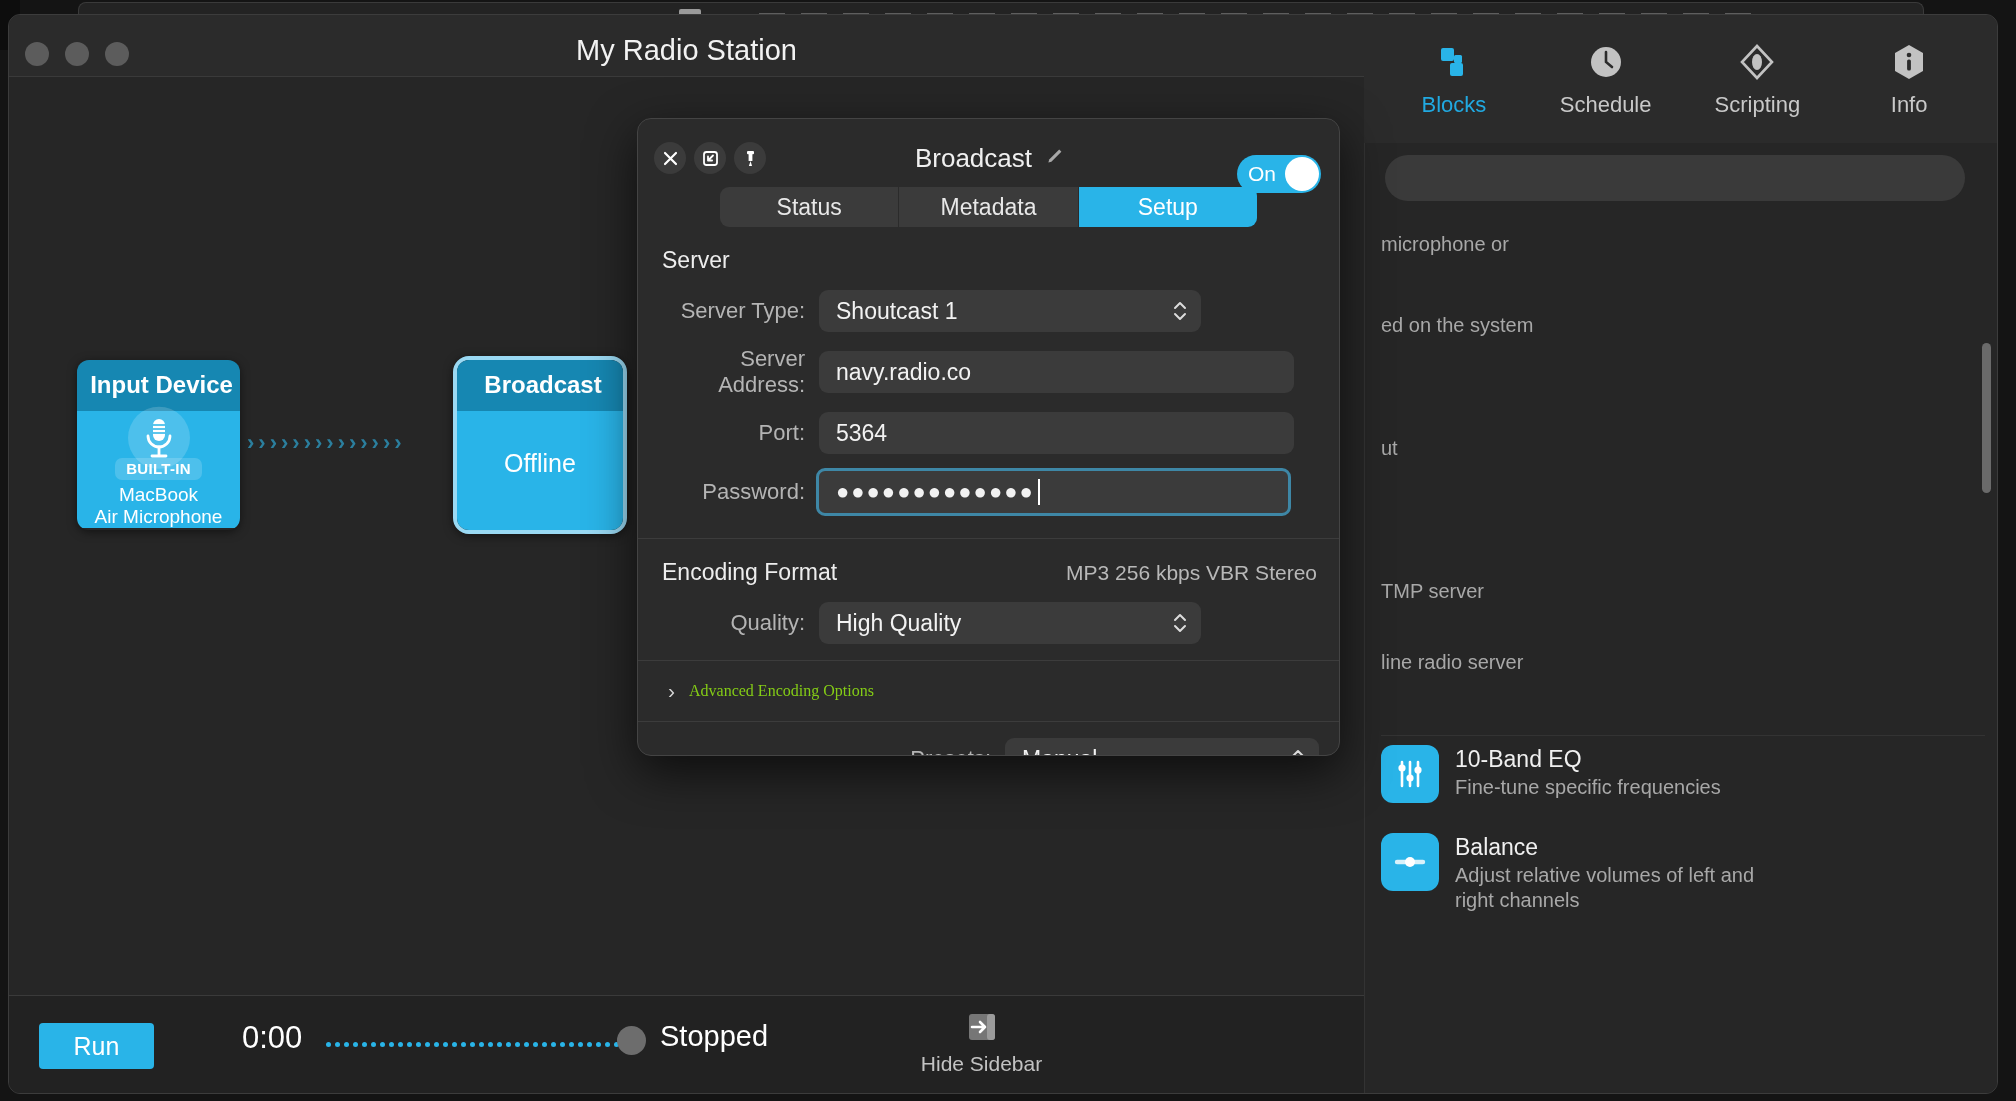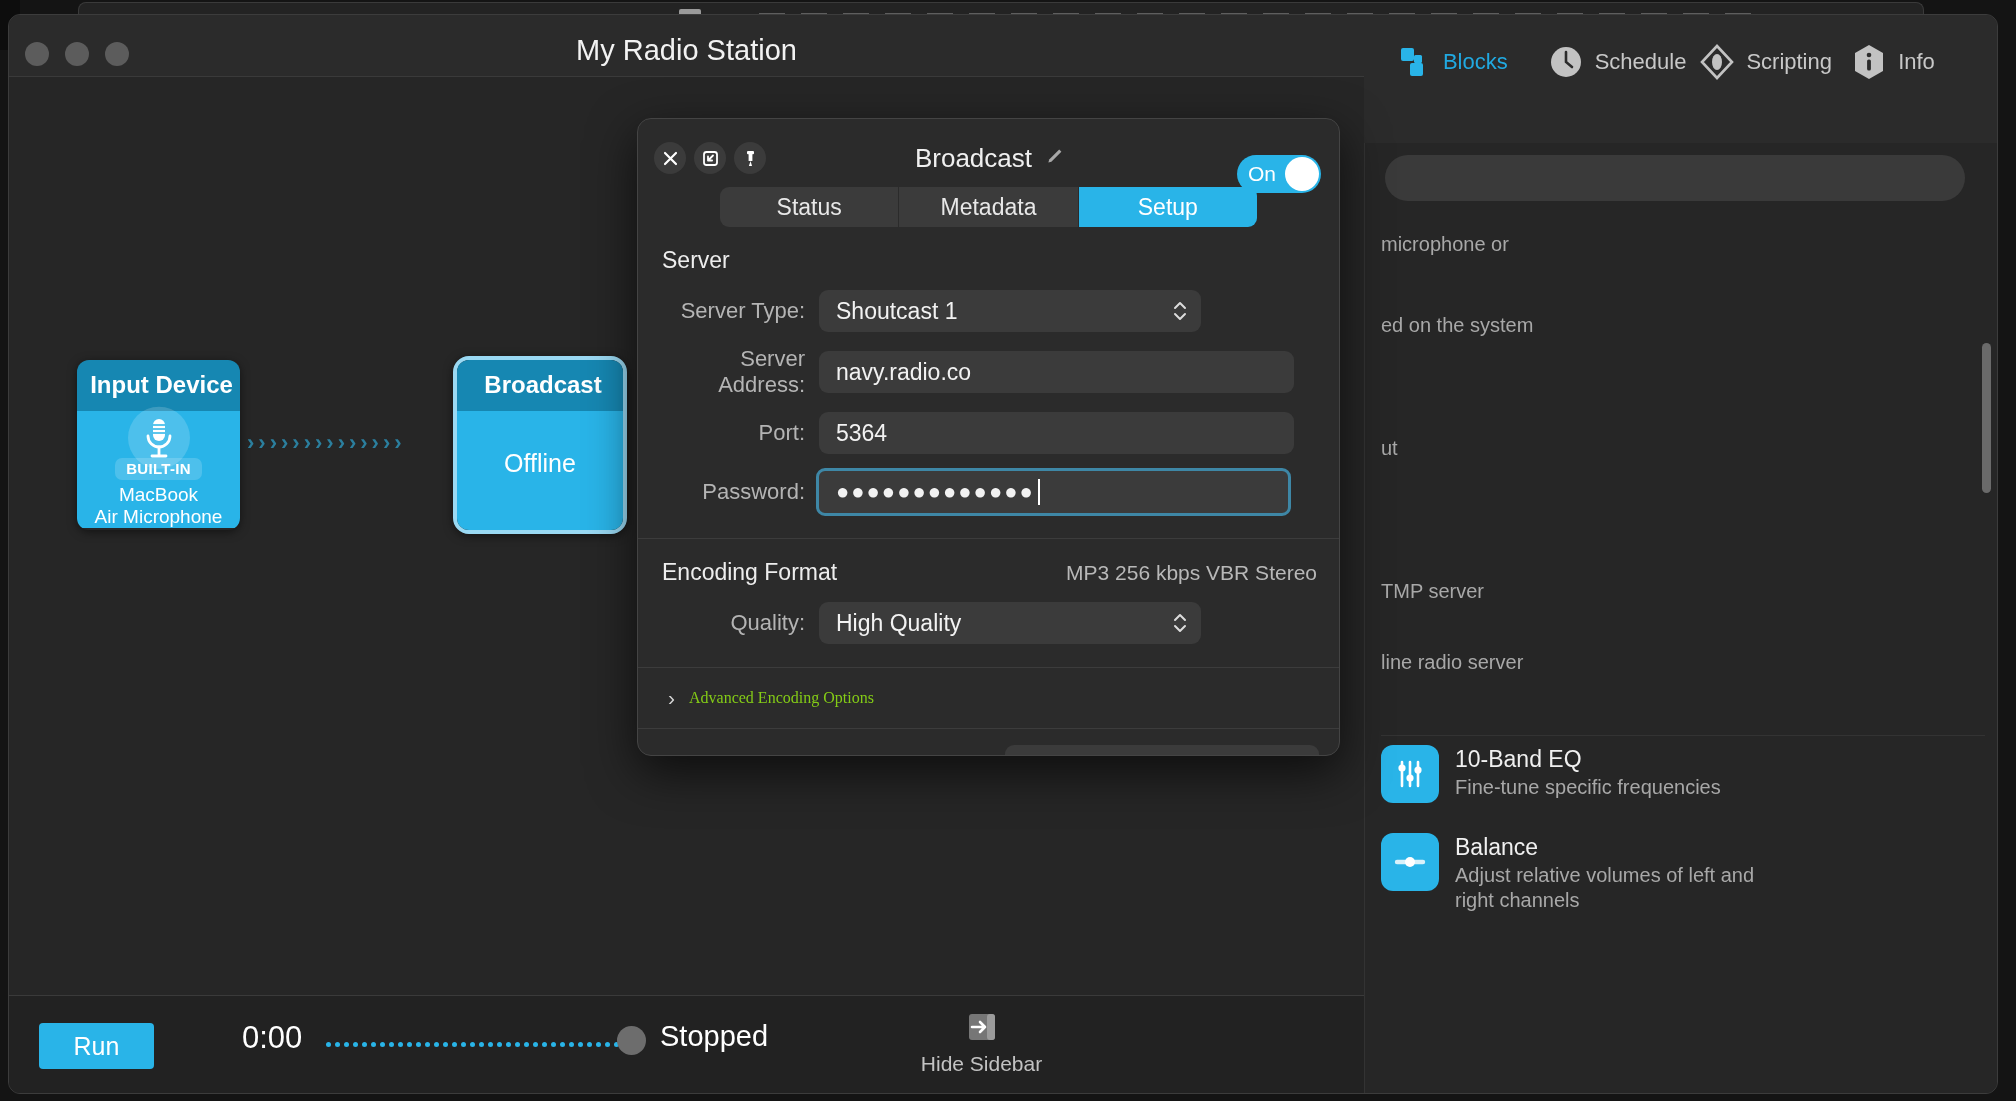--- a/index.html
+++ b/index.html
@@ -71,21 +71,21 @@
   
   #toolbar {
     position: absolute; left: 1355px; top: 0;
     width: 635px; height: 128px;
     background: #2b2b2b;
     display: flex; align-items: flex-start; justify-content: space-around;
     padding: 26px 14px 0 14px;
   }
   .tool {
     width: 120px;
-    display: flex; flex-direction: row; align-items: center; gap: 9px;
+    display: flex; flex-direction: column; align-items: center; gap: 9px;
     cursor: default;
   }
   .tool .tl-label { font-size: 22px; color: #c8c8c8; white-space: nowrap; }
   .tool.active .tl-label { color: #21a9e1; }
   .tool .tl-ico { height: 42px; display: flex; align-items: center; justify-content: center; }
 
   
   #canvas {
     position: absolute; left: 0; top: 62px;
     width: 1355px; height: 918px;
@@ -657,21 +657,21 @@
         </div>
       </div>
 
       <div class="sec-divider"></div>
 
       <div class="dlg-section" style="padding-top:20px;padding-bottom:14px">
         <div id="enc-row">
           <span id="enc-title">Encoding Format</span>
           <span id="enc-desc">MP3 256 kbps VBR Stereo</span>
         </div>
-        <div class="field-row" style="margin-bottom:9px">
+        <div class="field-row" style="margin-bottom:2px">
           <div class="field-label">Quality:</div>
           <div class="select-ctl">
             <span>High Quality</span>
             <span class="stepper">
               <svg width="14" height="24" viewBox="0 0 14 24">
                 <path d="M2 9l5-5 5 5" fill="none" stroke="#dcdcdc" stroke-width="2" stroke-linecap="round" stroke-linejoin="round"></path>
                 <path d="M2 15l5 5 5-5" fill="none" stroke="#dcdcdc" stroke-width="2" stroke-linecap="round" stroke-linejoin="round"></path>
               </svg>
             </span>
           </div>

